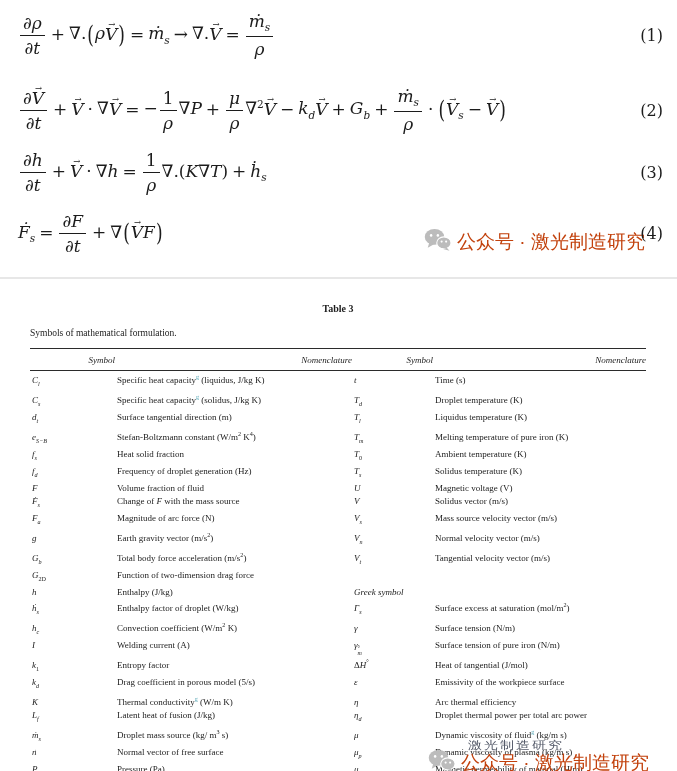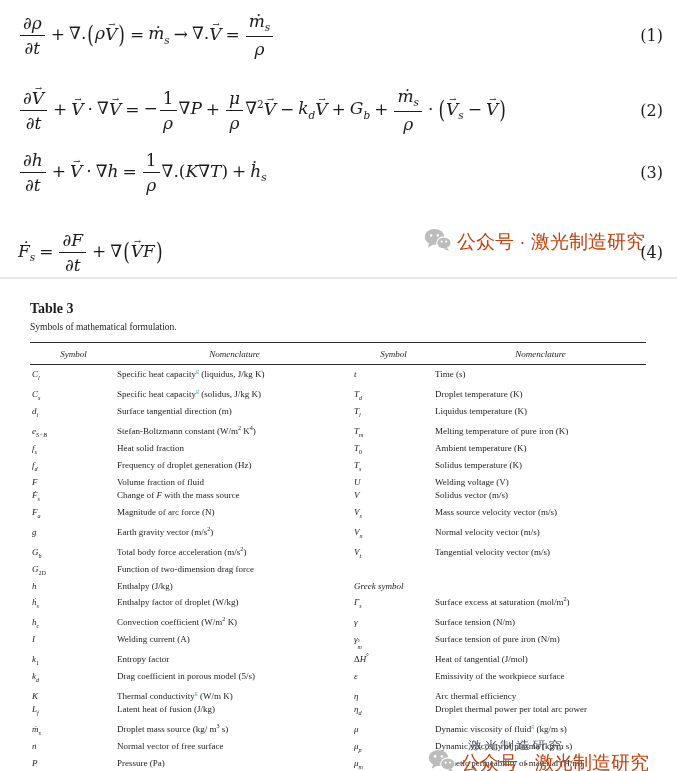--- a/index.html
+++ b/index.html
@@ -7,21 +7,21 @@
         font-family:"Liberation Serif","DejaVu Serif",serif;color:#1c1c1c;}
 
   
   .eqs{position:absolute;left:18px;right:14px;top:0;z-index:1;}
   .eq-row{position:absolute;left:0;right:0;display:flex;justify-content:space-between;align-items:center;}
   .eq-body{font-family:"DejaVu Serif","Liberation Serif",serif;font-size:17px;white-space:nowrap;}
   .eq-num{font-family:"DejaVu Serif","Liberation Serif",serif;font-size:16px;}
   .eq1{top:6px;height:58px;}
   .eq2{top:81px;height:58px;}
   .eq3{top:147px;height:50px;}
-  .eq4{top:227px;height:50px;}
+  .eq4{top:208px;height:50px;}
   .frac{display:inline-block;vertical-align:middle;text-align:center;margin:0 2px;}
   .frac .top{display:block;padding:0 3px 2px;border-bottom:1.4px solid #1c1c1c;}
   .frac .bot{display:block;padding:2px 3px 0;}
   .op{padding:0 4px;}
   .bigp{display:inline-block;transform:scaleY(1.45);margin:0 1px;font-style:normal;}
   .vec{display:inline-block;position:relative;}
   .vec::after{content:'→';position:absolute;left:55%;top:-0.52em;transform:translateX(-50%);
               font-size:0.5em;font-style:normal;letter-spacing:0;}
   sup{font-size:0.62em;} sub{font-size:0.62em;}
 
@@ -32,25 +32,25 @@
   .wm-2{top:749px;left:428px;z-index:2;}
   .glitch{position:absolute;top:737px;left:468px;z-index:2;color:#333a4c;opacity:.85;
           font-size:14px;letter-spacing:2px;transform:scaleY(.8);
           font-family:"Liberation Sans",sans-serif;white-space:nowrap;}
 
   
   .divider{position:absolute;top:277px;left:0;width:677px;border-top:2px solid #e7e7e7;}
 
   
   .tbl-sec{position:absolute;top:303px;left:30px;width:616px;}
-  .tbl-title{font-size:14px;font-weight:bold;line-height:12px;}
-  .tbl-caption{font-size:9.5px;line-height:12px;margin:6px 0 9px;}
+  .tbl-title{font-size:10px;font-weight:bold;line-height:12px;text-align:center;}
+  .tbl-caption{font-size:9.5px;line-height:12px;margin:12px 0 9px;}
   table{border-collapse:collapse;table-layout:fixed;width:616px;
         border-top:1.5px solid #2b2b2b;border-bottom:1.5px solid #2b2b2b;}
-  th{font-size:9px;font-weight:normal;font-style:italic;text-align:center;
+  th{font-size:9px;font-weight:normal;font-style:italic;text-align:right;
      padding:6px 0 5px 2px;border-bottom:1px solid #2b2b2b;}
   td{font-size:9px;height:13.2px;line-height:13.2px;padding:0 0 0 2px;
      white-space:nowrap;overflow:visible;vertical-align:baseline;}
   td sup, td sub{font-size:0.68em;}
   .fn{color:#4aa0b0;font-size:0.68em;}
   .ss{display:inline-flex;flex-direction:column;vertical-align:-0.32em;font-size:0.66em;line-height:0.78;}
 </style>
 </head>
 <body>
 
@@ -145,21 +145,21 @@
           <tr>
             <td><i>f</i><sub><i>d</i></sub></td>
             <td>Frequency of droplet generation (Hz)</td>
             <td><i>T</i><sub><i>s</i></sub></td>
             <td>Solidus temperature (K)</td>
           </tr>
           <tr>
             <td><i>F</i></td>
             <td>Volume fraction of fluid</td>
             <td><i>U</i></td>
-            <td>Welding voltage (V)</td>
+            <td>Magnetic voltage (V)</td>
           </tr>
           <tr>
             <td><i>Ḟ</i><sub><i>s</i></sub></td>
             <td>Change of <i>F</i> with the mass source</td>
             <td><span class="vec"><i>V</i></span></td>
             <td>Solidus vector (m/s)</td>
           </tr>
           <tr>
             <td><i>F</i><sub><i>a</i></sub></td>
             <td>Magnitude of arc force (N)</td>

